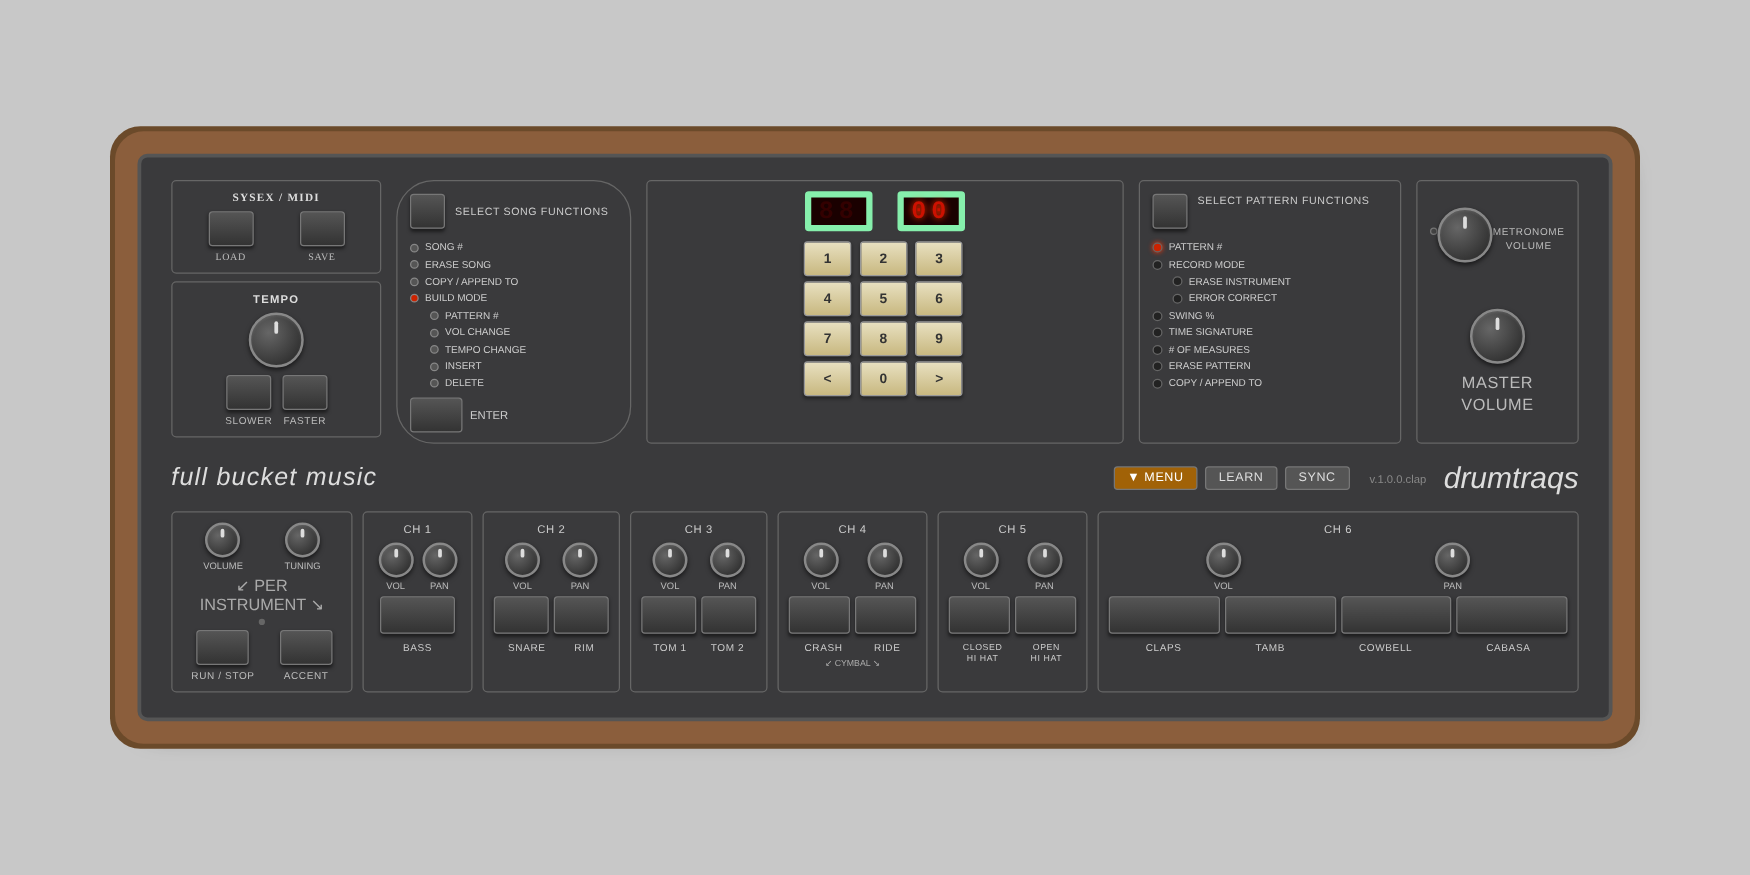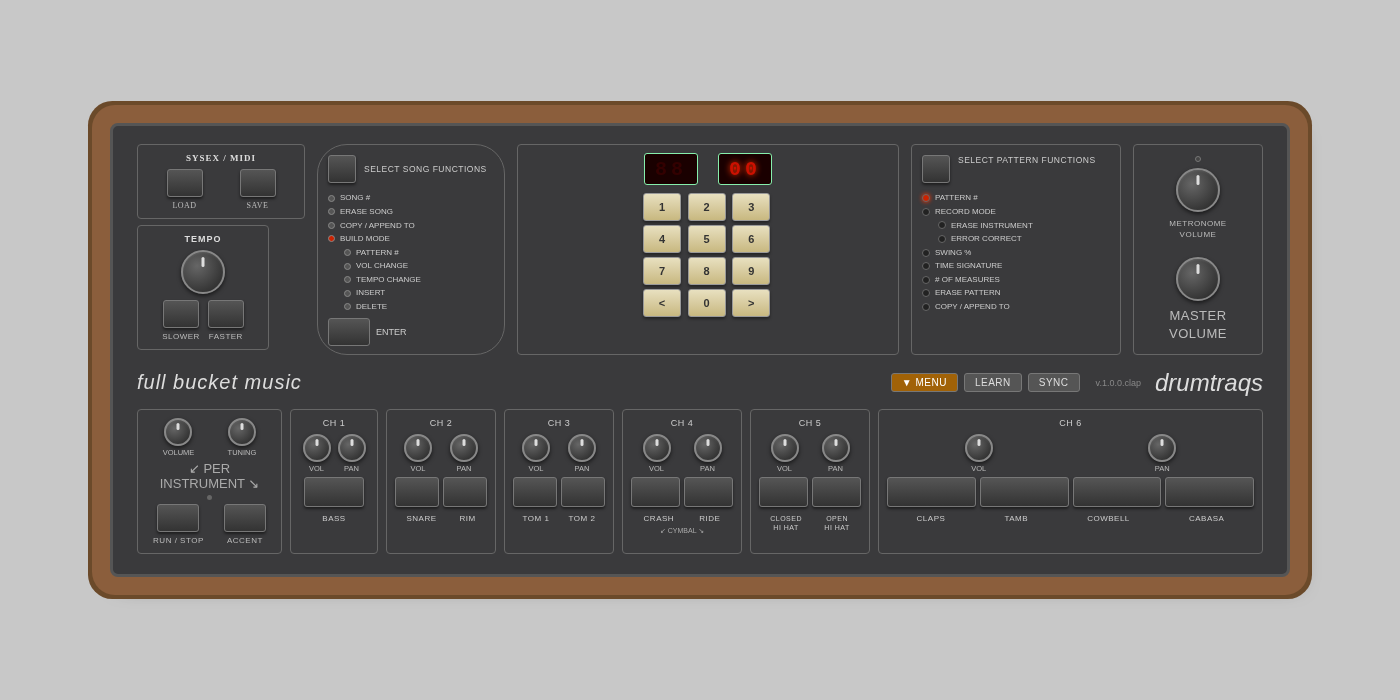--- a/index.html
+++ b/index.html
@@ -110,21 +110,21 @@
     }
 
     .display-row {
       display: flex;
       gap: 20px;
       margin-bottom: 8px;
     }
 
     .display-segment {
       background: #1a0000;
-      border: 1px solid #86efac;
+      border: 5px solid #86efac;
       border-radius: 3px;
       width: 54px;
       height: 32px;
       display: flex;
       align-items: center;
       justify-content: center;
       font-family: 'Courier New', monospace;
       font-size: 20px;
       color: #cc1100;
       font-weight: bold;
@@ -455,21 +455,21 @@
             <div class="sq-btn"></div>
             <div class="btn-label">LOAD</div>
           </div>
           <div class="btn-group">
             <div class="sq-btn"></div>
             <div class="btn-label">SAVE</div>
           </div>
         </div>
       </div>
 
-      <div class="panel" style="width:132px;">
+      <div class="panel" style="width:168px;">
         <div class="panel-title">TEMPO</div>
         <div style="display:flex;justify-content:center;margin-bottom:6px;">
           <div class="knob knob-large"></div>
         </div>
         <div class="btn-pair" style="justify-content:center;">
           <div class="btn-group">
             <div class="sq-btn"></div>
             <div class="btn-label">SLOWER</div>
           </div>
           <div class="btn-group">
@@ -589,21 +589,21 @@
             <span>ERASE PATTERN</span>
           </div>
         <div class="item">
             <span class="indicator-dot"></span>
             <span>COPY / APPEND TO</span>
           </div>
       </div>
     </div>
 
     <div class="panel volume-panel">
-      <div style="display:flex;flex-direction:column;align-items:center;">
+      <div style="display:flex;align-items:center;">
         <div style="width:6px;height:6px;border-radius:50%;background:#444;border:1px solid #777;margin-bottom:6px;"></div>
         <div class="knob knob-large"></div>
         <div class="btn-label" style="margin-top:6px;font-size:8px;text-align:center;line-height:1.4;">METRONOME<br>VOLUME</div>
       </div>
       <div style="display:flex;flex-direction:column;align-items:center;margin-top:12px;">
         <div class="knob knob-large"></div>
         <div class="btn-label" style="margin-top:6px;font-size:13px;text-align:center;line-height:1.4;">MASTER<br>VOLUME</div>
       </div>
     </div>
 

